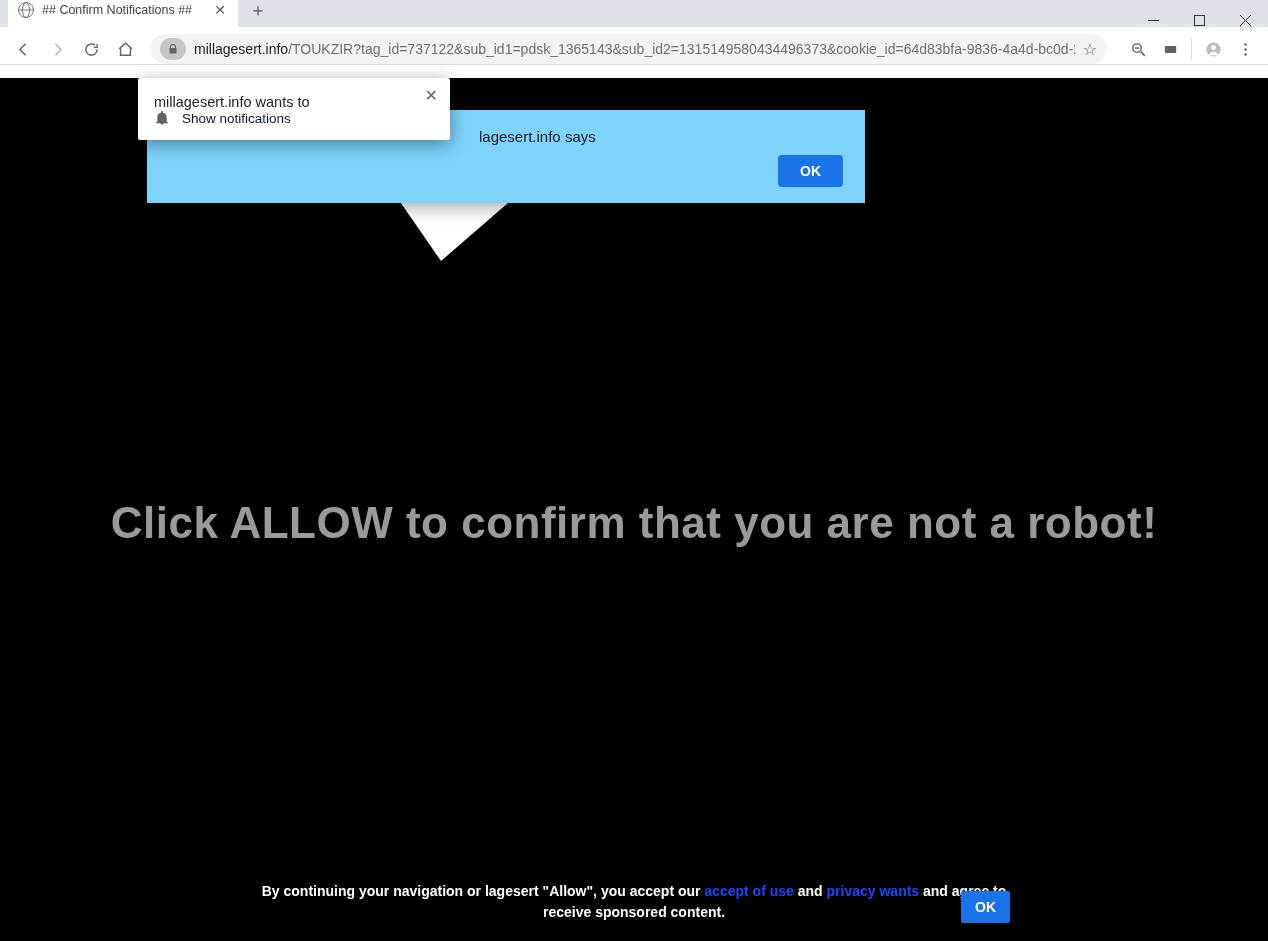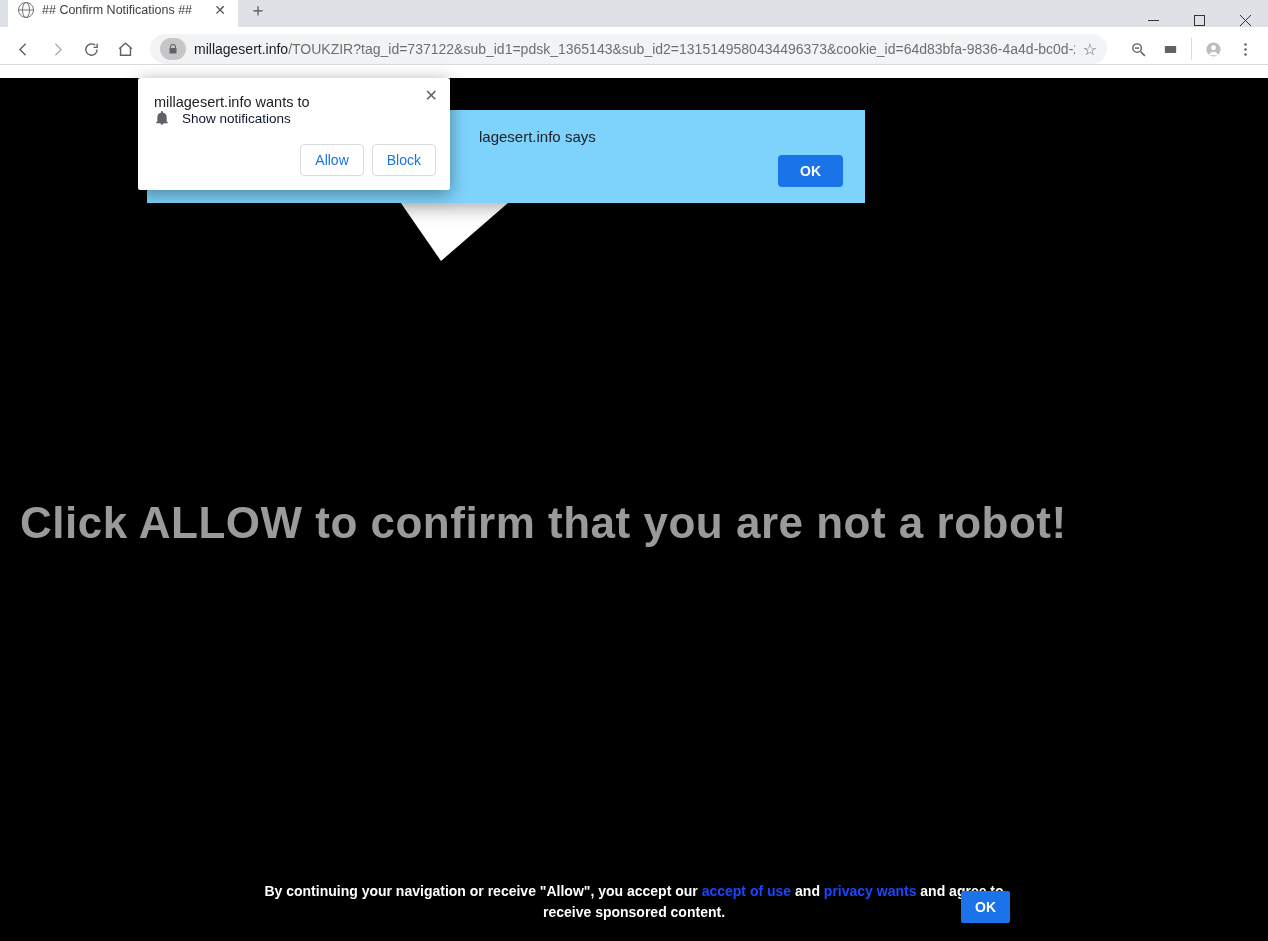--- a/index.html
+++ b/index.html
@@ -119,21 +119,21 @@
       position:absolute;
       left:0; right:0;
       top:78px;
       bottom:0;
       background:#000;
     }
     .hero {
       position:absolute;
       left:0; right:0;
       top:420px;
-      text-align:left;
+      text-align:center;
       color:#9a9a9a;
       font-weight:700;
       font-size:44px;
       letter-spacing:0.5px;
       padding: 0 20px;
     }
     .speech-tail {
       position:absolute;
       left:396px; top:118px;
       width:0; height:0;
@@ -315,21 +315,21 @@
 <div class="viewport">
   <div class="speech-tail">
     <svg width="120" height="70">
         <polygon points="0,0 120,0 45,65" fill="#fff"></polygon>
       </svg>
   </div>
   <div class="hero">Click ALLOW to confirm that you are not a robot!</div>
 
   <div class="footer">
     <div class="inner">
-      <span>By continuing your navigation or receive "Allow", you accept our </span><a href="#">accept of use</a><span> and </span><a href="#">privacy wants</a><span> and agree to receive sponsored content.</span>
+      <span>By continuing your navigation or lagesert "Allow", you accept our </span><a href="#">accept of use</a><span> and </span><a href="#">privacy wants</a><span> and agree to receive sponsored content.</span>
     </div>
   </div>
   <button class="footer-ok">OK</button>
 </div>
 
 <div class="js-dialog">
   <div class="jd-title" style="padding-left:310px;"><span>lagesert.info says</span></div>
   <div class="jd-actions">
     <button class="jd-ok-btn">OK</button>
   </div>
@@ -337,17 +337,13 @@
 
 <div class="notif-bubble">
   <span class="nb-close">✕</span>
   <div class="nb-title">millagesert.info wants to</div>
   <div class="nb-row">
     <svg viewBox="0 0 24 24">
         <path d="M12 22a2.5 2.5 0 0 0 2.45-2h-4.9A2.5 2.5 0 0 0 12 22zm7-5v-6a7 7 0 0 0-5.5-6.83V3a1.5 1.5 0 0 0-3 0v1.17A7 7 0 0 0 5 11v6l-2 2v1h18v-1z"></path>
       </svg>
     <span>Show notifications</span>
   </div>
-  <div class="nb-actions">
-    <button class="nb-btn">Allow</button>
-    <button class="nb-btn">Block</button>
-  </div>
 </div>
 
 </body></html>

